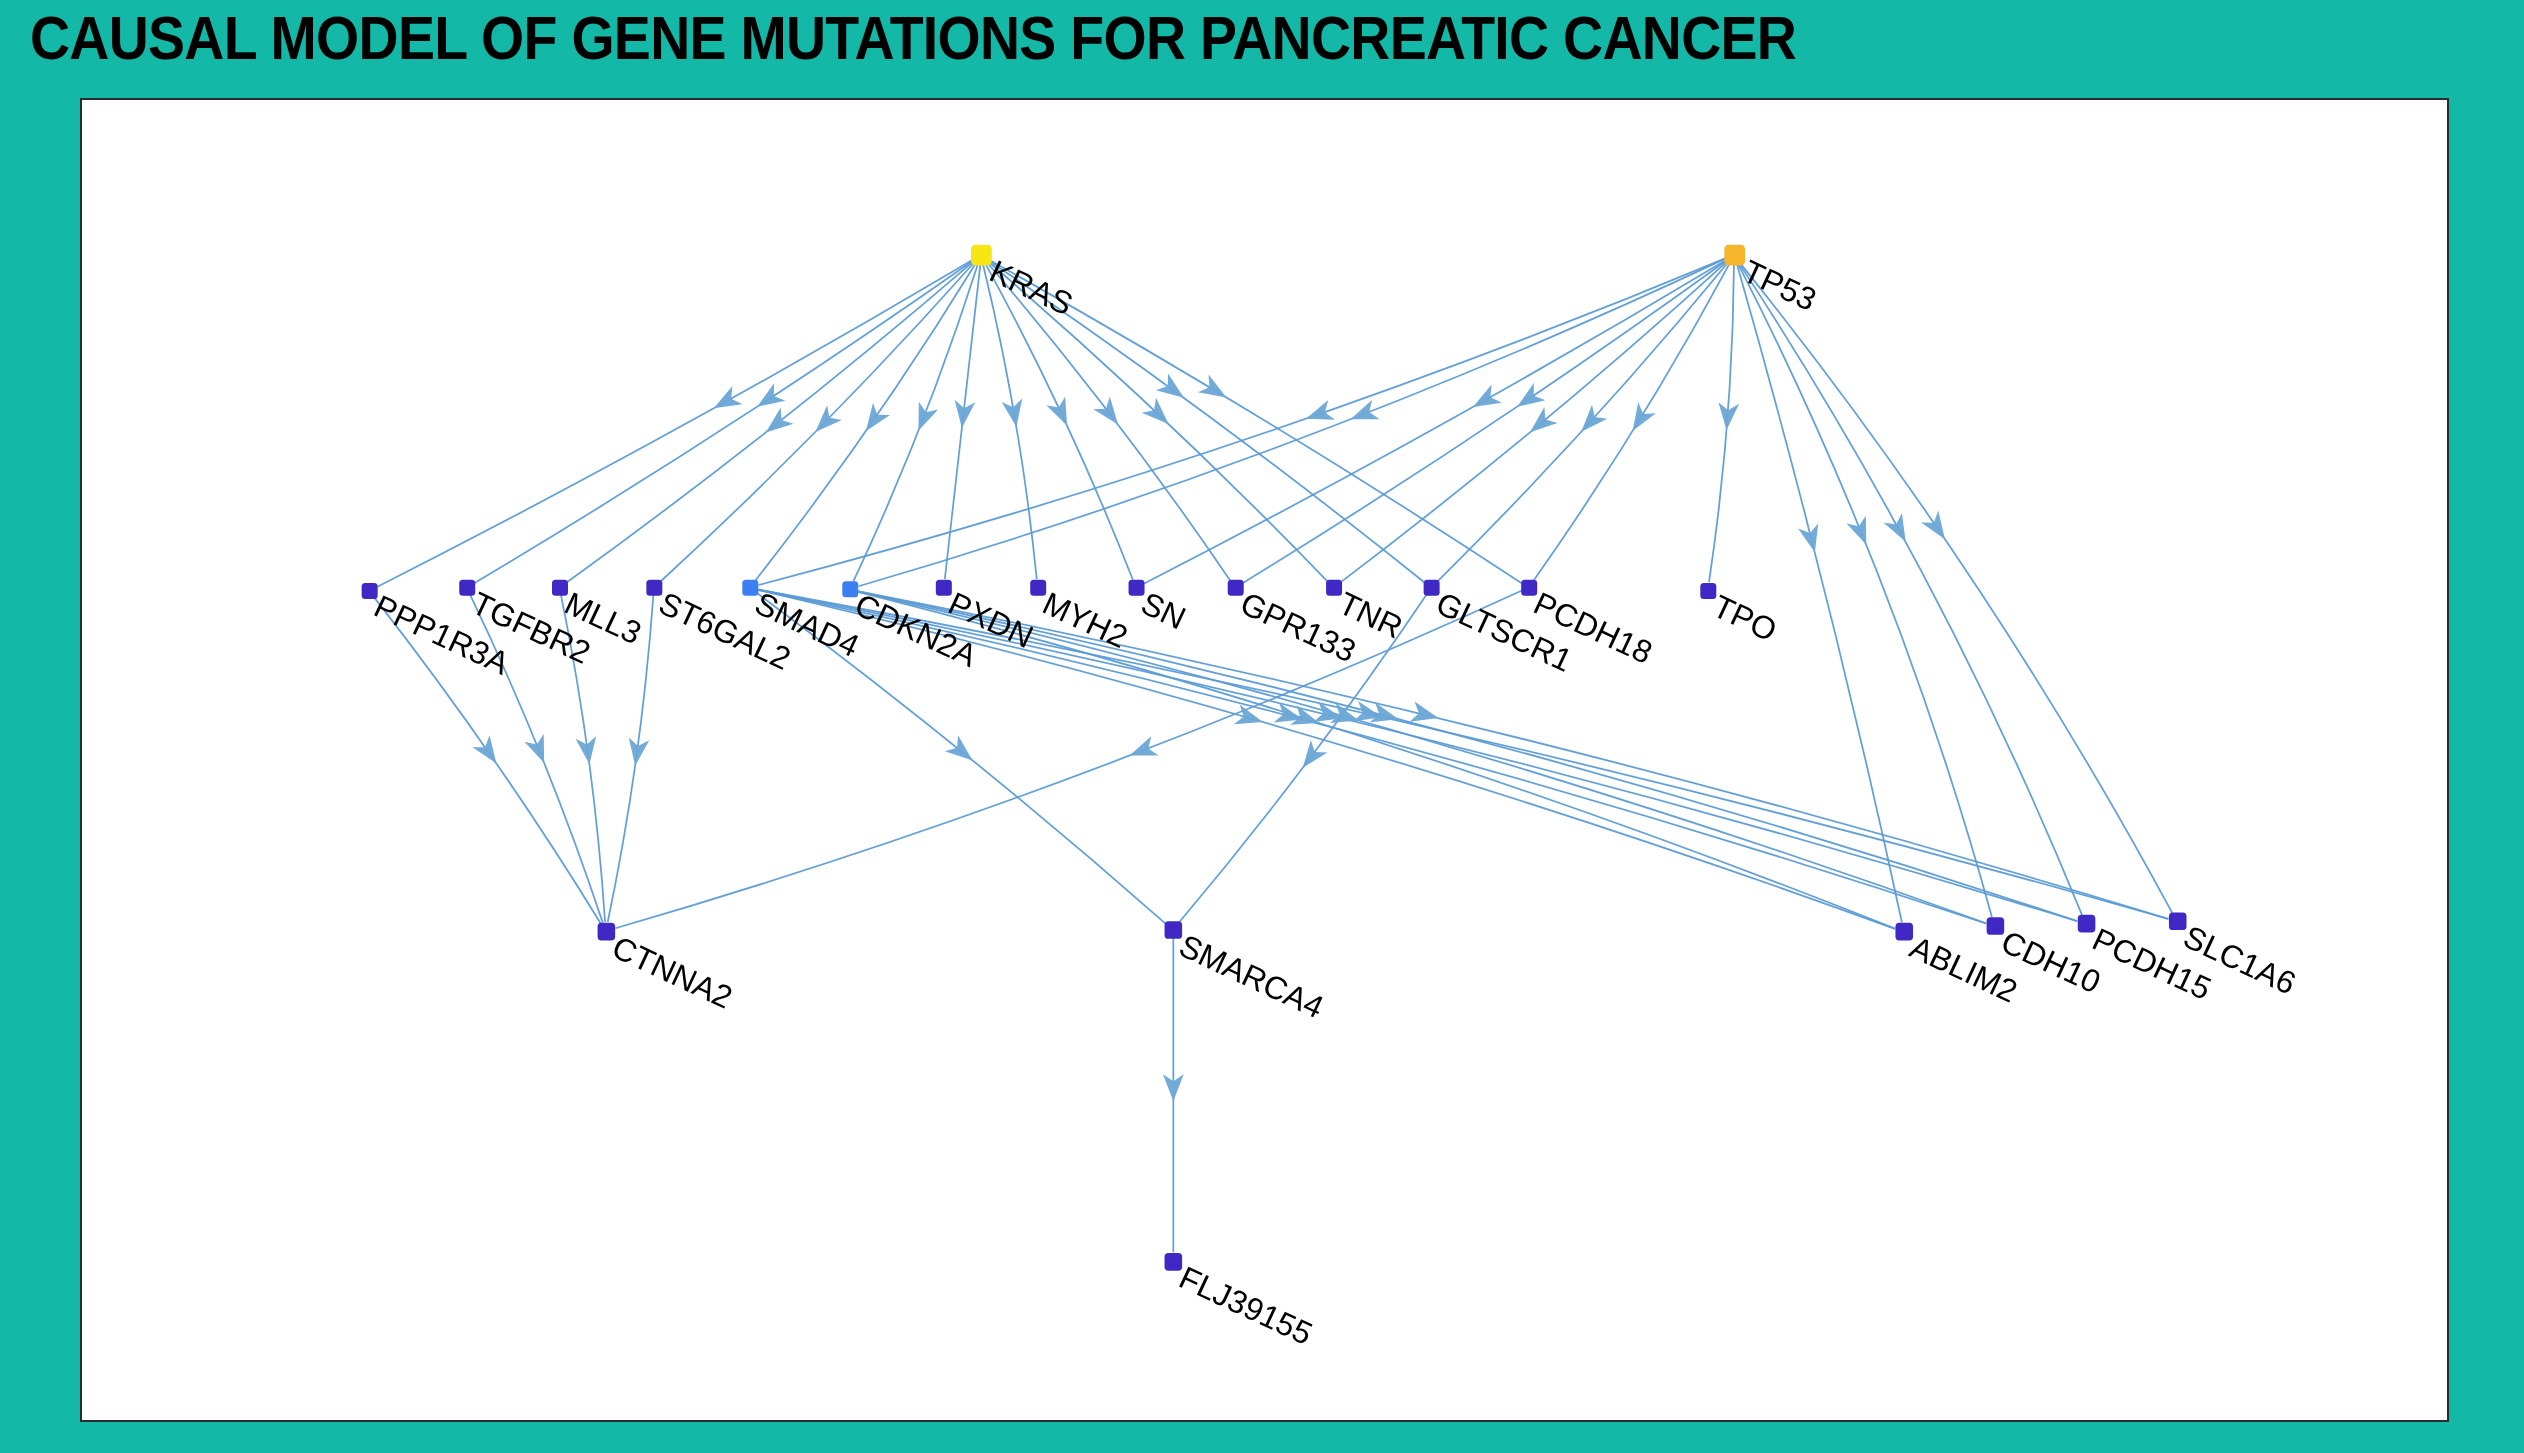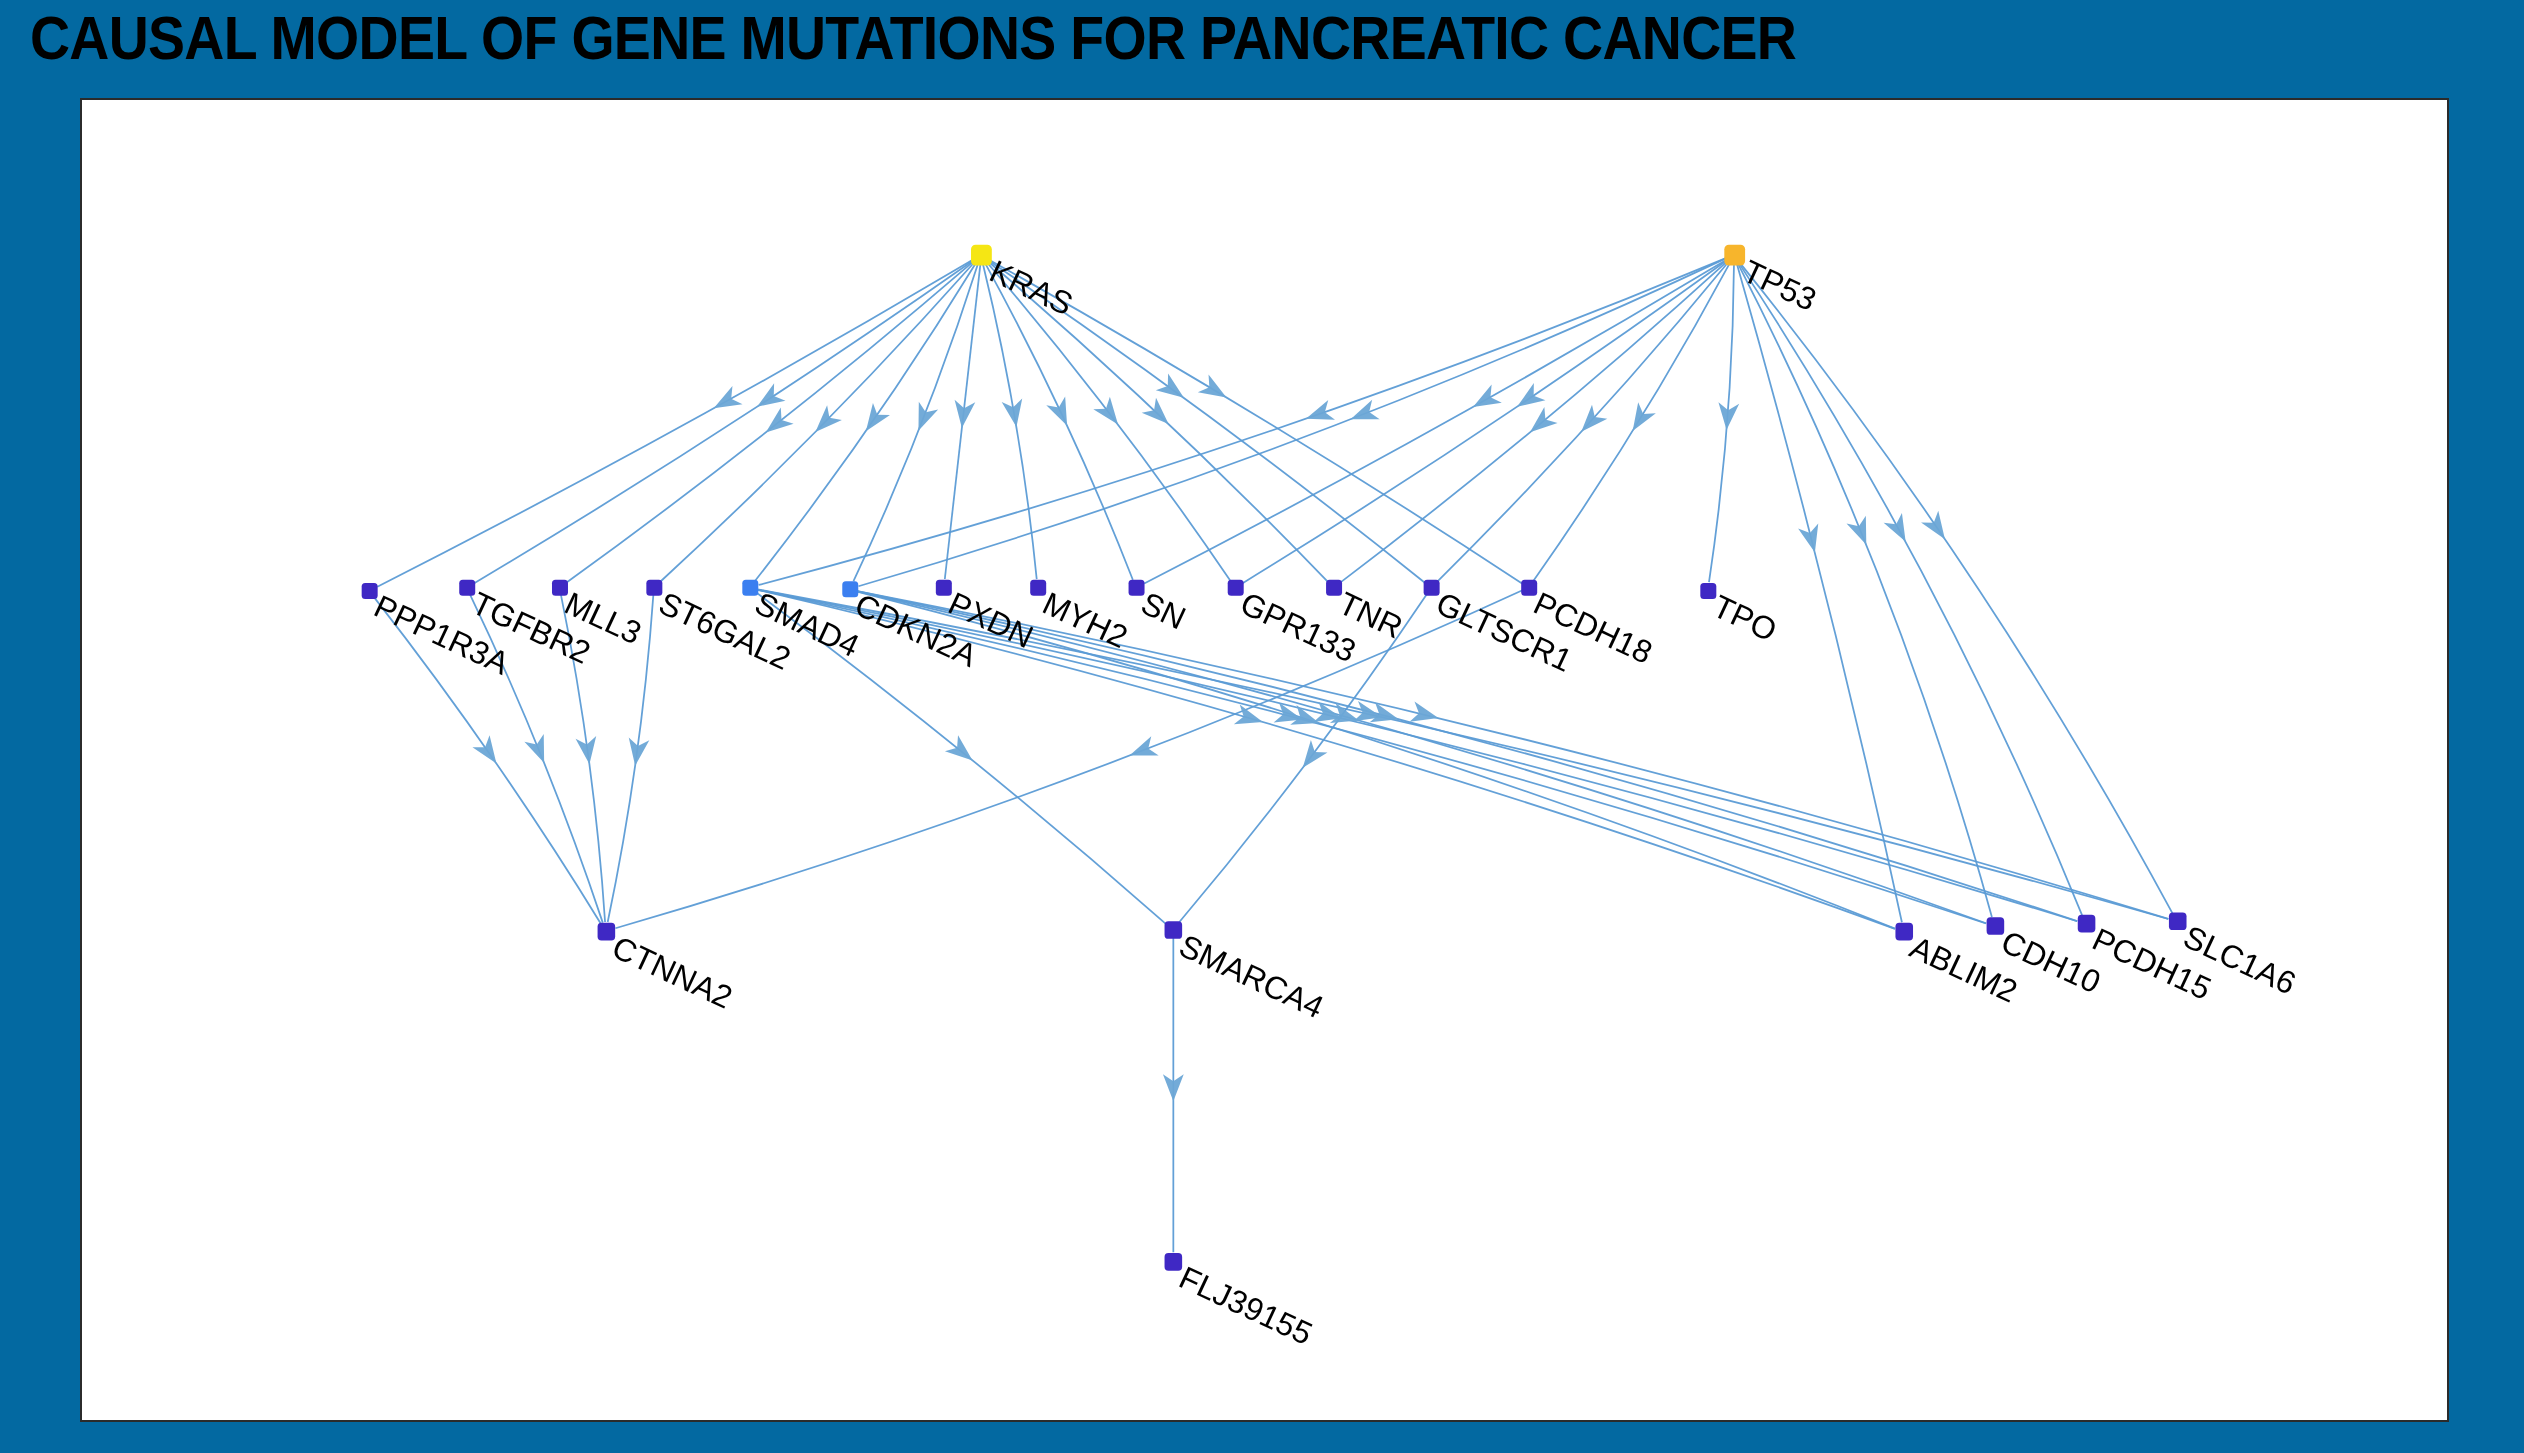--- a/index.html
+++ b/index.html
@@ -1,17 +1,17 @@
 <!DOCTYPE html>
 <html style="font-size:12.8px"><head>
 <meta charset="utf-8">
 <style>
   html,body{margin:0;padding:0;background:#ffffff;}
   body{width:2525px;height:1453px;font-family:"Liberation Sans",sans-serif;overflow:hidden;}
-  #page{position:relative;width:2525px;height:1453px;background:#0369a1;}
+  #page{position:relative;width:2525px;height:1453px;background:#14b8a6;}
   #title{
     position:absolute;left:30px;top:4.8px;
     font-family:"Liberation Sans",sans-serif;
     font-weight:bold;
     font-size:62px;
     letter-spacing:-0.8px;
     color:#000;
     white-space:nowrap;
     transform:scaleX(0.895);
     transform-origin:left top;

